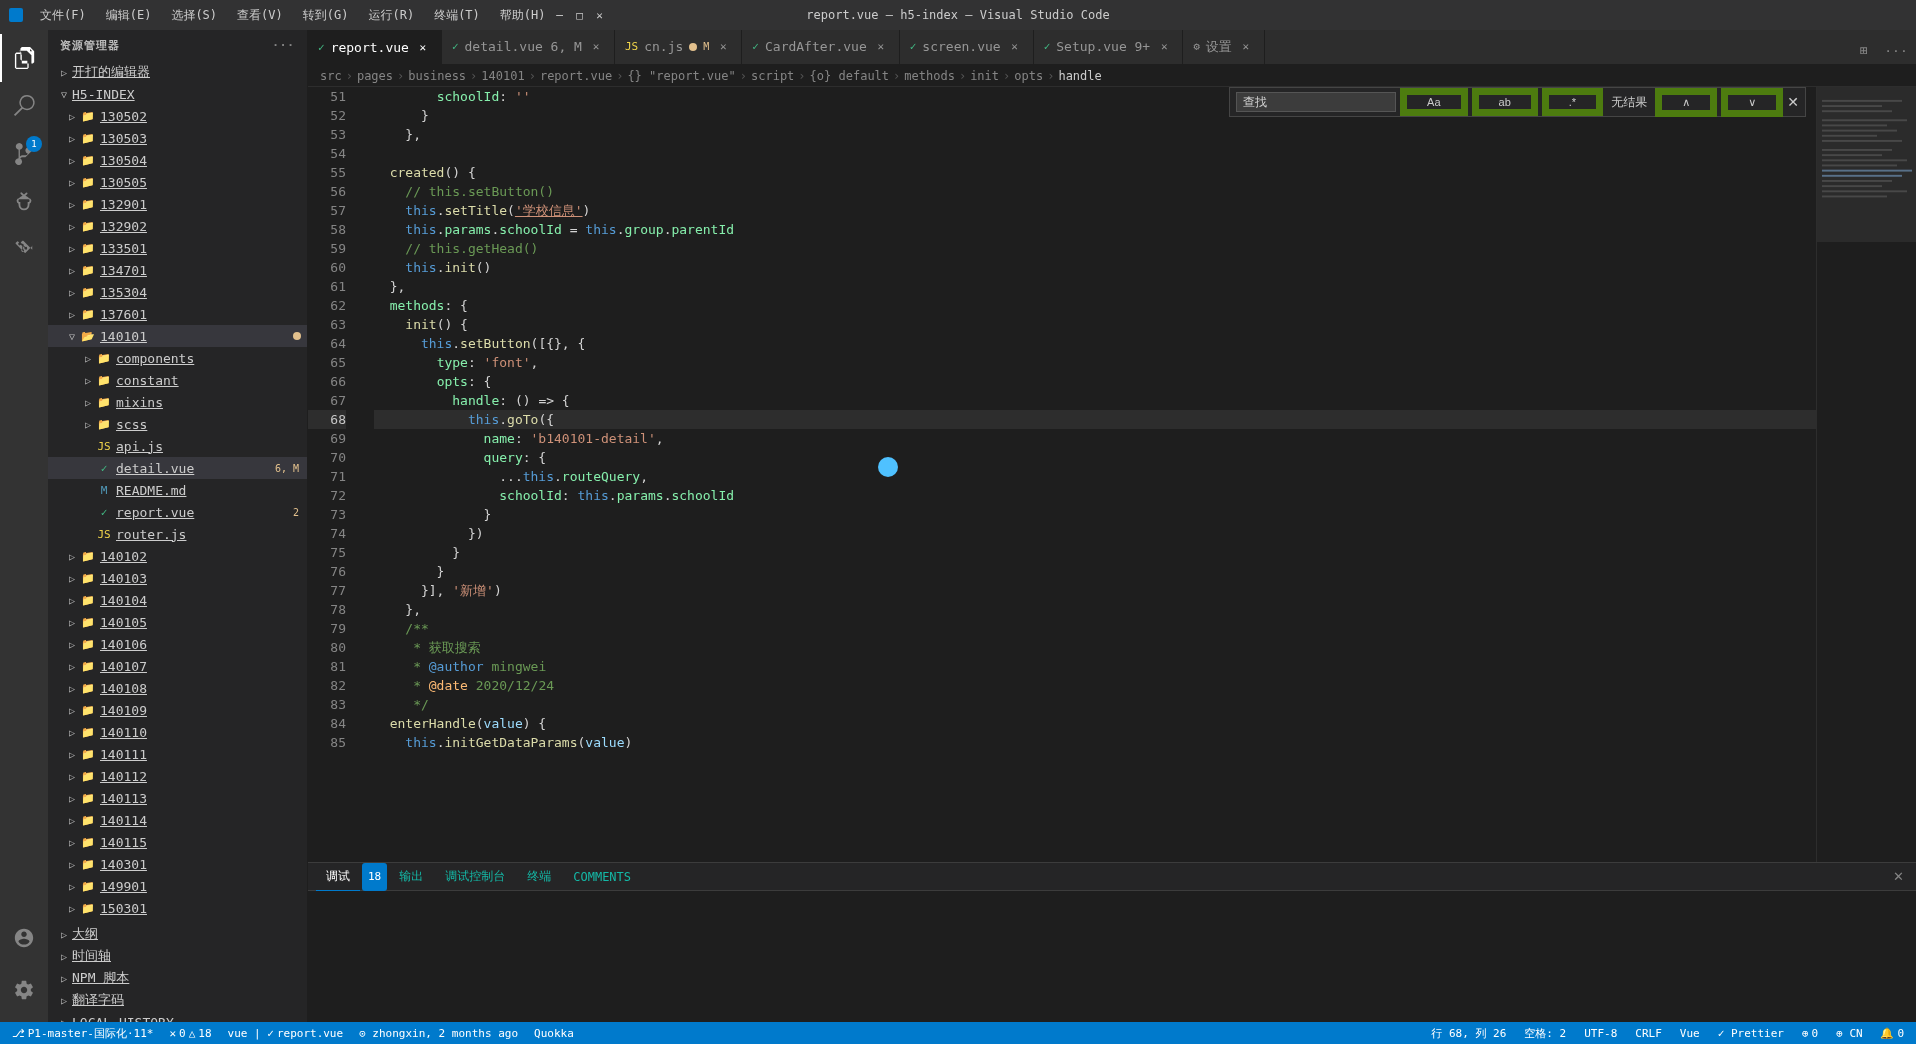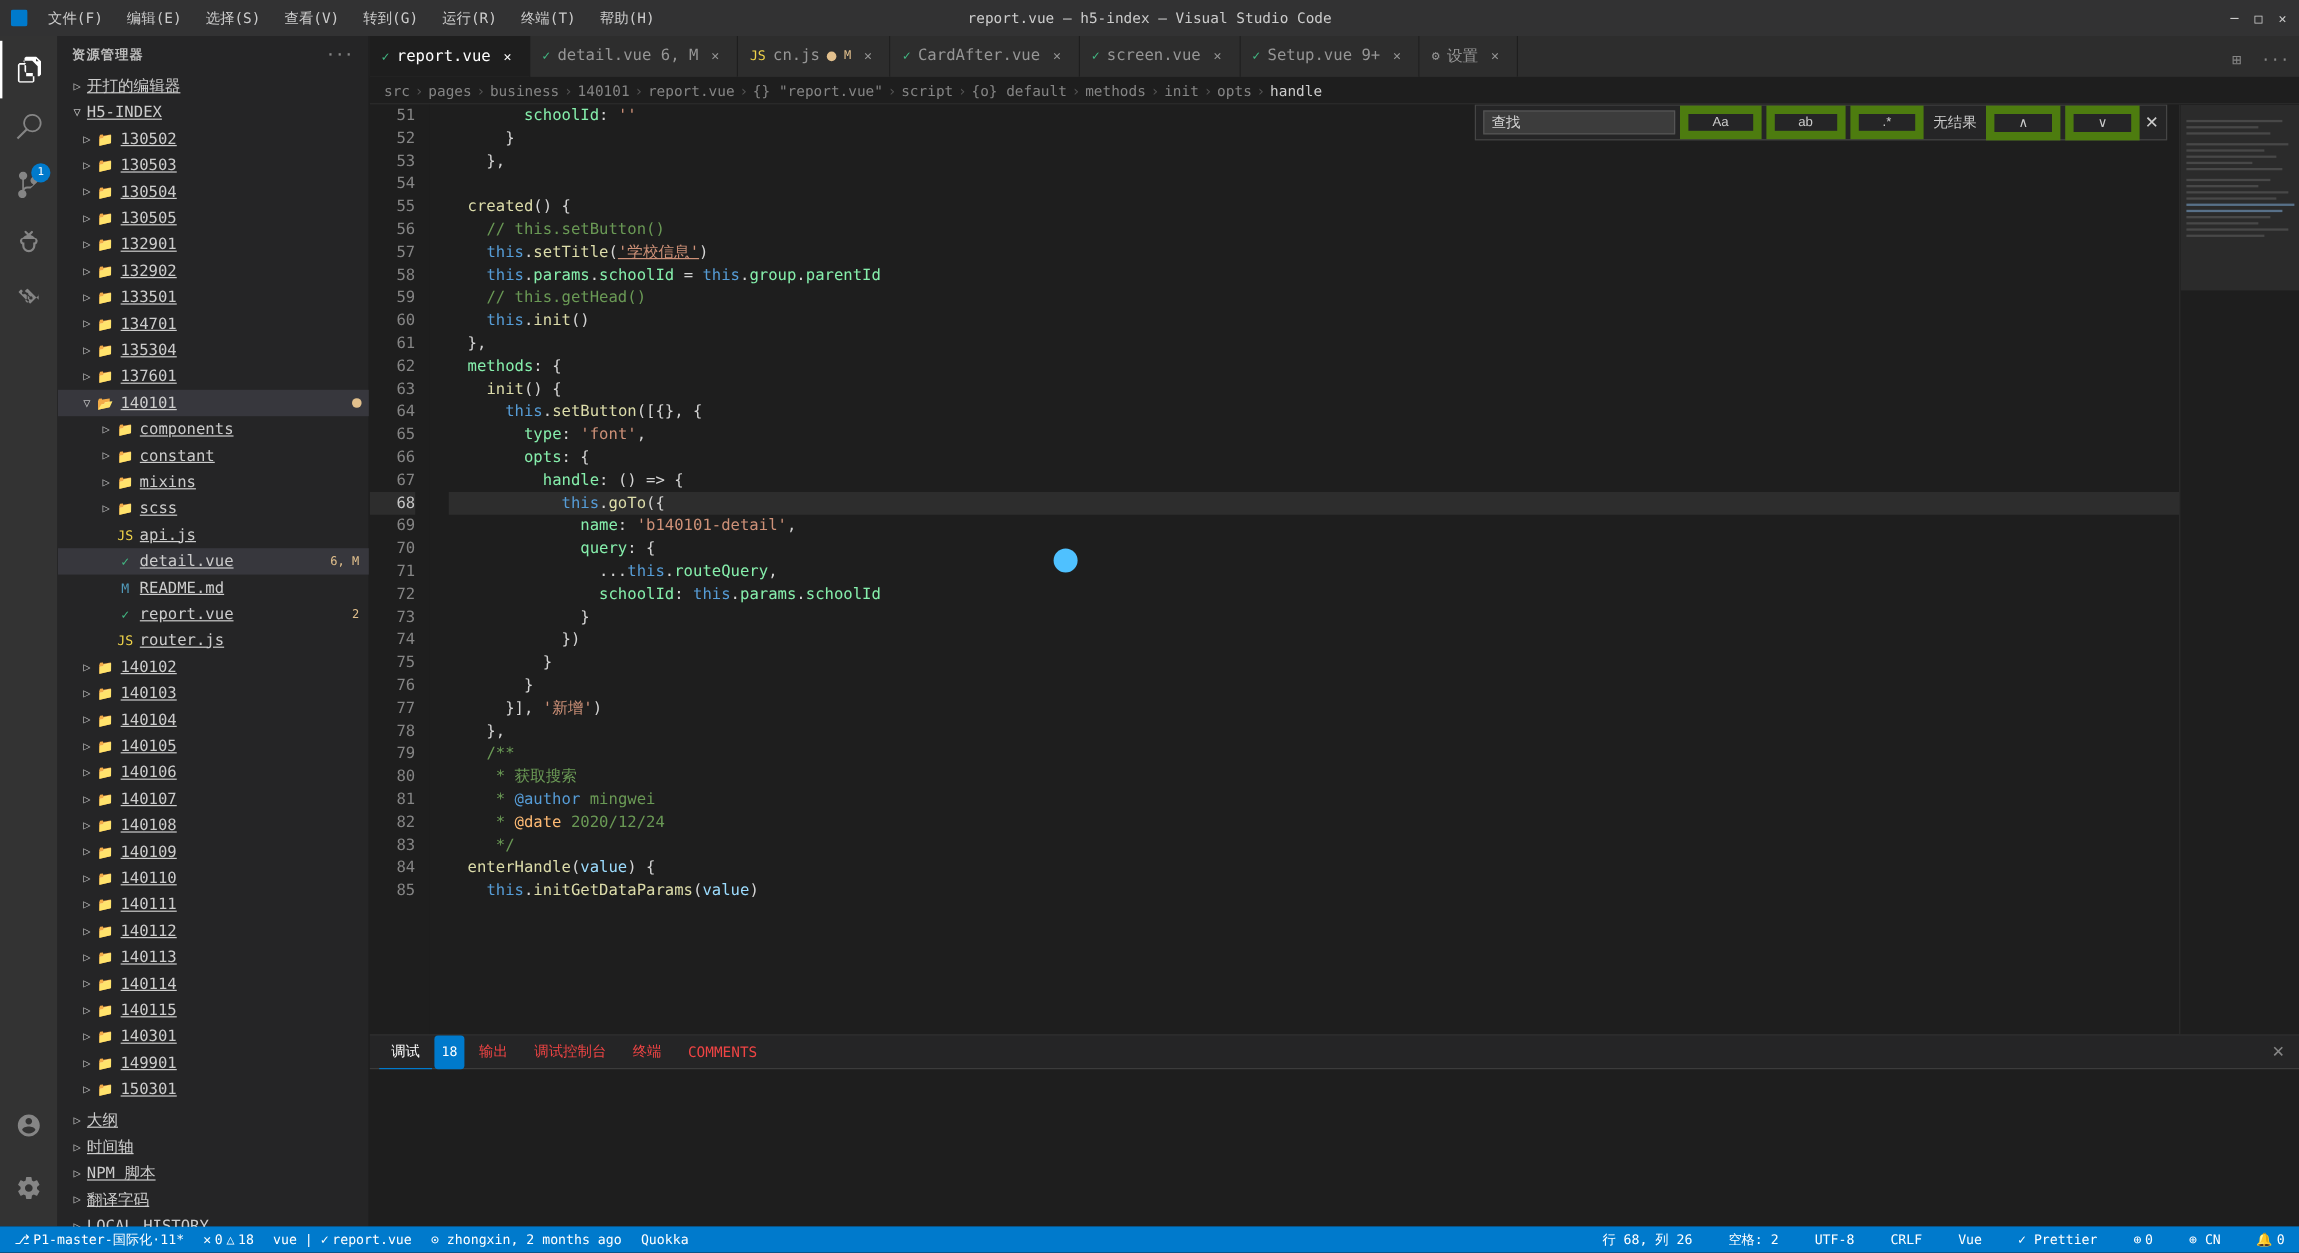--- a/index.html
+++ b/index.html
@@ -14,21 +14,20 @@
       display: flex;
       flex-direction: column;
     }
 
     
     .titlebar {
       height: 30px;
       background: #323233;
       display: flex;
       align-items: center;
-      justify-content: space-between;
       padding: 0 8px;
       flex-shrink: 0;
     }
     .titlebar-left {
       display: flex;
       align-items: center;
       gap: 8px;
     }
     .titlebar-menu {
       display: flex;
@@ -408,21 +407,21 @@
       align-items: center;
       background: #252526;
       height: 28px;
       border-bottom: 1px solid #3c3c3c;
       padding: 0 8px;
       gap: 2px;
     }
     .panel-tab {
       padding: 4px 10px;
       font-size: 12px;
-      color: #ef4444;
+      color: #14b8a6;
       cursor: pointer;
       height: 28px;
       display: flex;
       align-items: center;
     }
     .panel-tab.active {
       color: #ffffff;
       border-bottom: 1px solid #007acc;
     }
     .panel-content {
@@ -452,21 +451,21 @@
       background: #007acc;
       display: flex;
       align-items: center;
       justify-content: space-between;
       padding: 0 8px;
       font-size: 11px;
       color: #ffffff;
       flex-shrink: 0;
     }
     .statusbar-left { display: flex; align-items: center; gap: 8px; }
-    .statusbar-right { display: flex; align-items: center; gap: 22px; }
+    .statusbar-right { display: flex; align-items: center; gap: 10px; }
     .statusbar-item {
       display: flex;
       align-items: center;
       gap: 3px;
       cursor: pointer;
       padding: 0 4px;
       height: 22px;
     }
   </style>
 </head>

